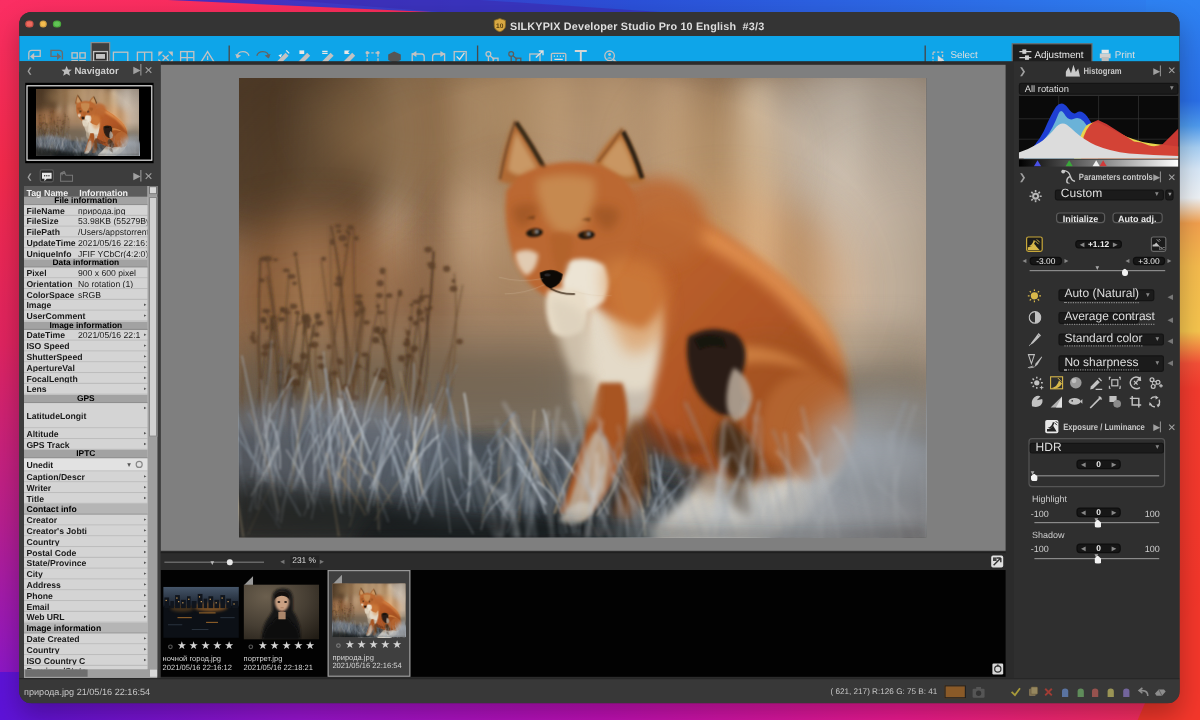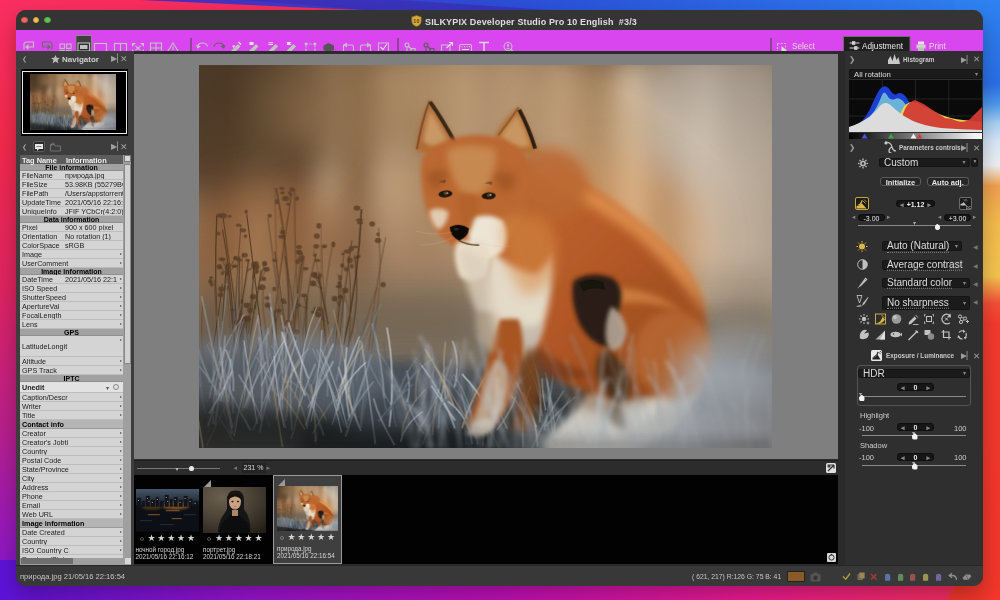--- a/index.html
+++ b/index.html
@@ -4,28 +4,28 @@
 *{margin:0;padding:0;box-sizing:border-box}
 html,body{width:1000px;height:600px;overflow:hidden;font-family:"Liberation Sans",sans-serif;background:#000}
 .abs{position:absolute}
 #wall{position:absolute;left:0;top:0;width:1000px;height:600px}
 #win{position:absolute;left:16px;top:10px;width:967px;height:576px;background:#333;border-radius:10px;overflow:hidden;box-shadow:0 10px 22px rgba(0,0,0,.28)}
 
 #titlebar{position:absolute;left:0;top:0;width:100%;height:20px;background:#343434}
 .tl{position:absolute;top:16.6px;width:6.8px;height:6.8px;border-radius:50%}
 #title{position:absolute;left:395px;top:4.5px;height:14px;color:#dfdfdf;font-size:9px;font-weight:bold;letter-spacing:.15px;white-space:nowrap}
 
-#toolbar{position:absolute;left:0;top:20px;width:100%;height:31px;background:#d946ef;border-bottom:1px solid #222}
+#toolbar{position:absolute;left:0;top:20px;width:100%;height:31px;background:#0ea5e9;border-bottom:1px solid #222}
 
 #lpanel{position:absolute;left:0;top:41px;width:117.5px;height:514px;background:#3d3d3d}
 .phico{position:absolute;font-size:7.5px;color:#a0a0a0}
 
 #tagtable{font-size:7.2px;color:#111;line-height:9px}
 .trow{position:relative;width:100%;height:9px;border-bottom:1px solid #bdbdbd;background:#d4d4d4;overflow:hidden}
-.trow .k{position:absolute;left:2px;top:0;line-height:9px;font-weight:normal;color:#1a1a1a;white-space:nowrap}
+.trow .k{position:absolute;left:2px;top:0;line-height:9px;font-weight:bold;color:#1a1a1a;white-space:nowrap}
 .trow .v{position:absolute;left:45px;top:0;line-height:9px;color:#1a1a1a;white-space:nowrap}
 .tsec{width:100%;height:7px;background:#a2a2a2;font-weight:bold;text-align:center;line-height:7px;color:#000;border-bottom:1px solid #8f8f8f}
 .tsec2{width:100%;height:9px;background:#b5b5b5;font-weight:bold;line-height:9px;color:#000;padding-left:2px;border-bottom:1px solid #9a9a9a}
 .arr{position:absolute;right:1.5px;top:3px;width:0;height:0;border-left:2.5px solid #555;border-top:1.8px solid transparent;border-bottom:1.8px solid transparent}
 
 #center{position:absolute;left:117.5px;top:41px;width:711.5px;height:524px;background:#2b2b2b}
 #viewport{position:absolute;left:0;top:3px;width:704.5px;height:405.3px;background:#7f7f7f}
 #zoombar{position:absolute;left:0;top:408.6px;width:704.5px;height:15px;background:#2c2c2c;border-top:1px solid #1f1f1f}
 #filmstrip{position:absolute;left:0;top:423.6px;width:704.5px;height:89px;background:#020202}
 .thumbtile{position:absolute;top:1px;height:88px}

